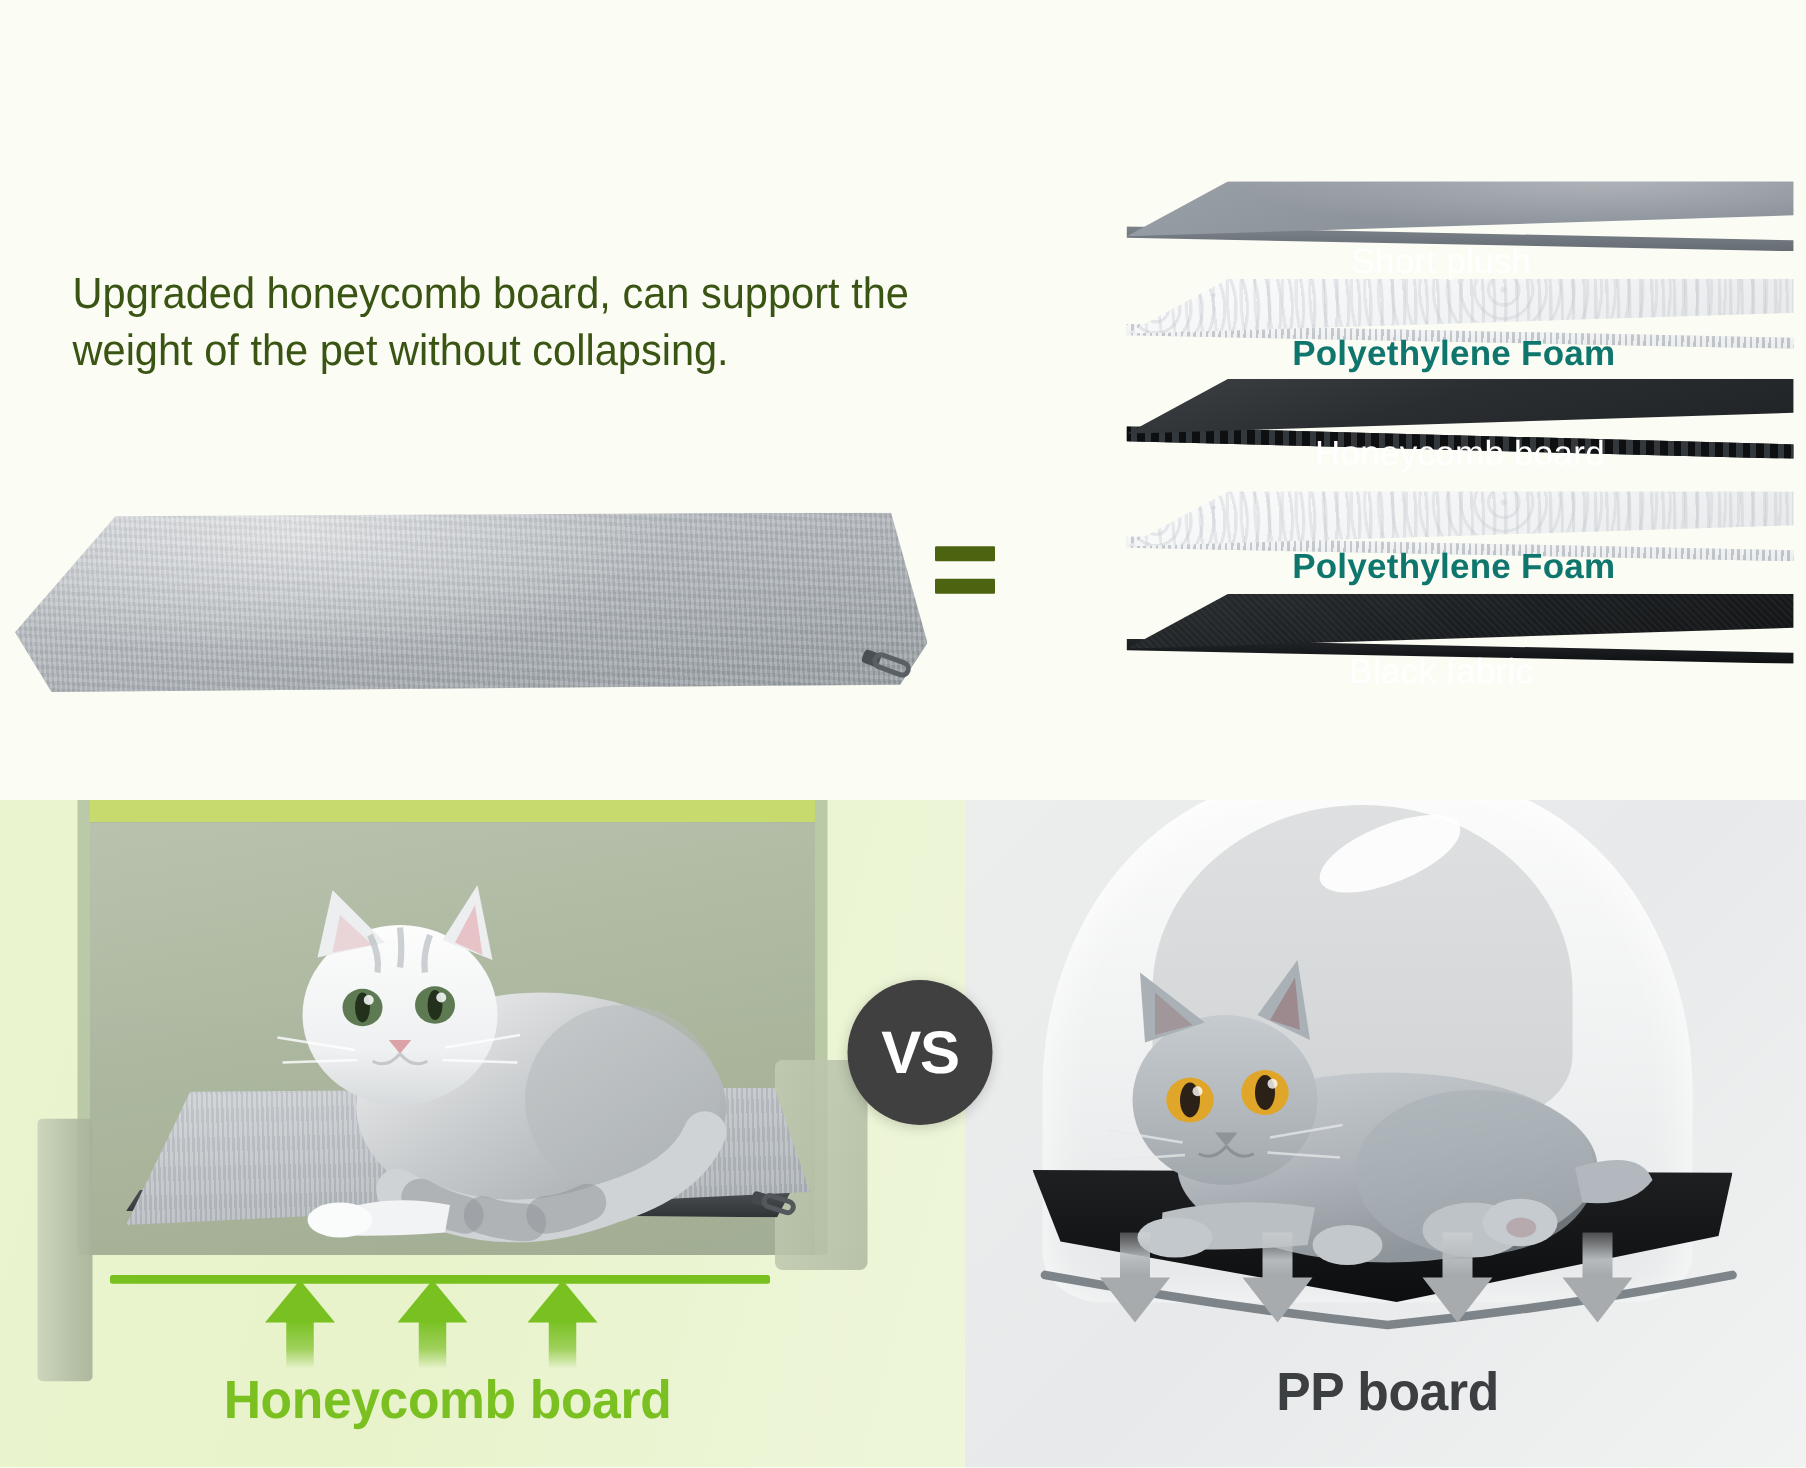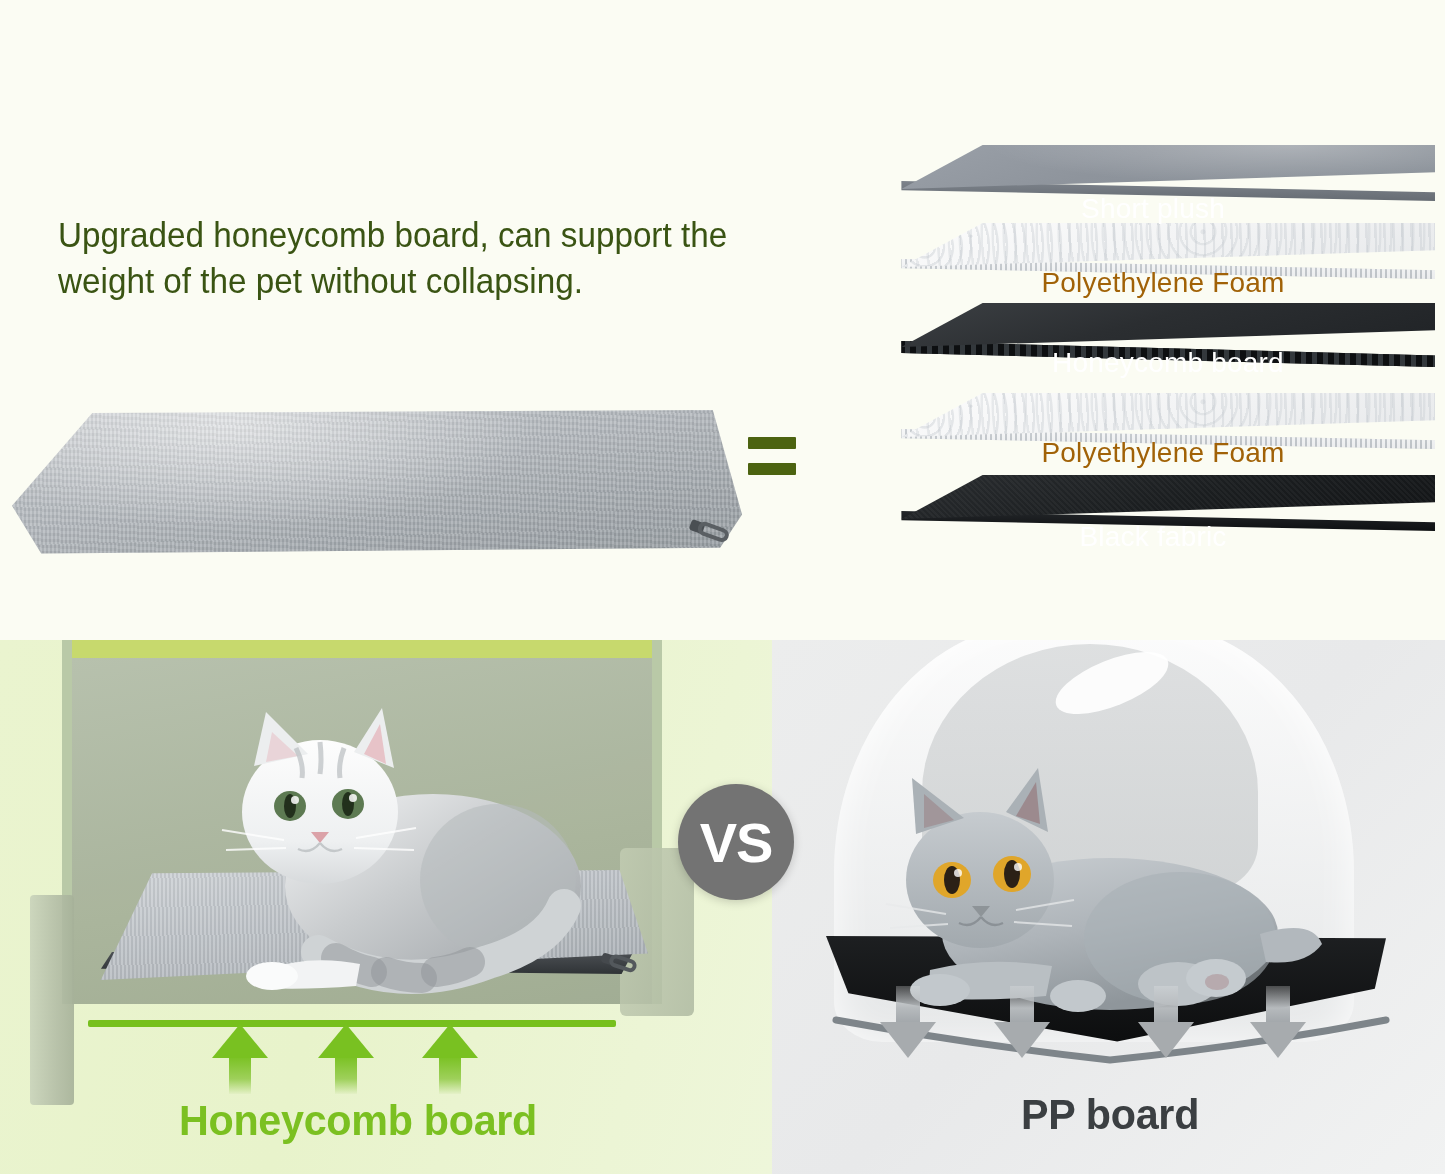--- a/index.html
+++ b/index.html
@@ -184,21 +184,21 @@
       repeating-radial-gradient(circle at 60% 20%, rgba(185,192,198,.28) 0 2px, transparent 3px 11px),
       linear-gradient(165deg, #fdfdfd 0%, #f2f3f4 55%, #e6e8ea 100%);
   }
   .slab-foam1 .edge,
   .slab-foam2 .edge {
     background:
       repeating-linear-gradient(92deg, rgba(170,176,182,.5) 0 2px, rgba(255,255,255,.6) 2px 5px),
       linear-gradient(180deg, #e9ebed, #cdd1d4);
   }
   .slab-foam1 .label,
-  .slab-foam2 .label { color: #a16207; left: 88px; width: 440px; top: 44px; }
+  .slab-foam2 .label { color: #0f766e; left: 88px; width: 440px; top: 44px; font-weight: bold; }
 
   
   .slab-honey { top: 158px; height: 72px; }
   .slab-honey .top {
     background:
       linear-gradient(165deg, #3f4347 0%, #2b2e31 48%, #202326 100%);
   }
   .slab-honey .edge {
     top: 38px;
     height: 26px;
@@ -436,23 +436,23 @@
     transform: scaleX(0.96);
     transform-origin: center top;
   }
 
   
   .vs-badge {
     position: absolute;
     left: 678px; top: 784px;
     width: 116px; height: 116px;
     border-radius: 50%;
-    background: #737373;
+    background: #404040;
     color: #ffffff;
-    font-size: 56px;
+    font-size: 48px;
     font-weight: bold;
     display: flex;
     align-items: center;
     justify-content: center;
     letter-spacing: -1px;
     z-index: 20;
     box-shadow: 0 2px 10px rgba(0,0,0,.18);
   }
 </style>
 </head>

